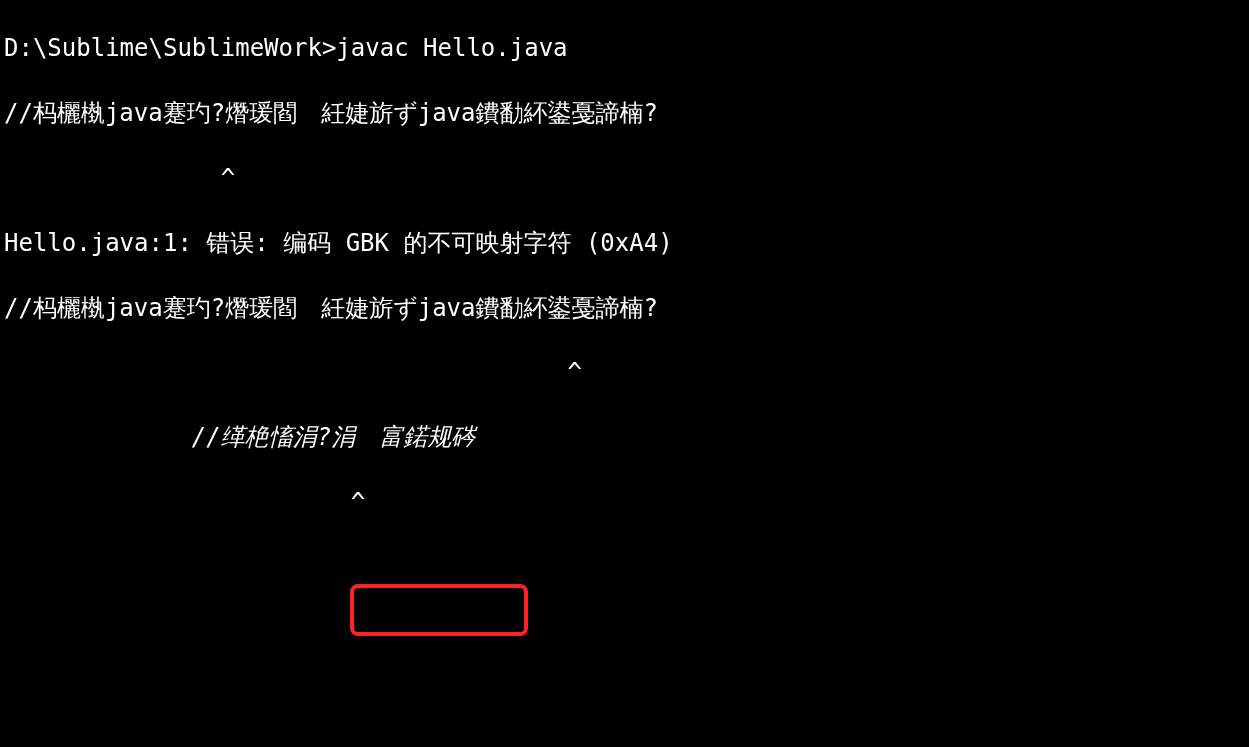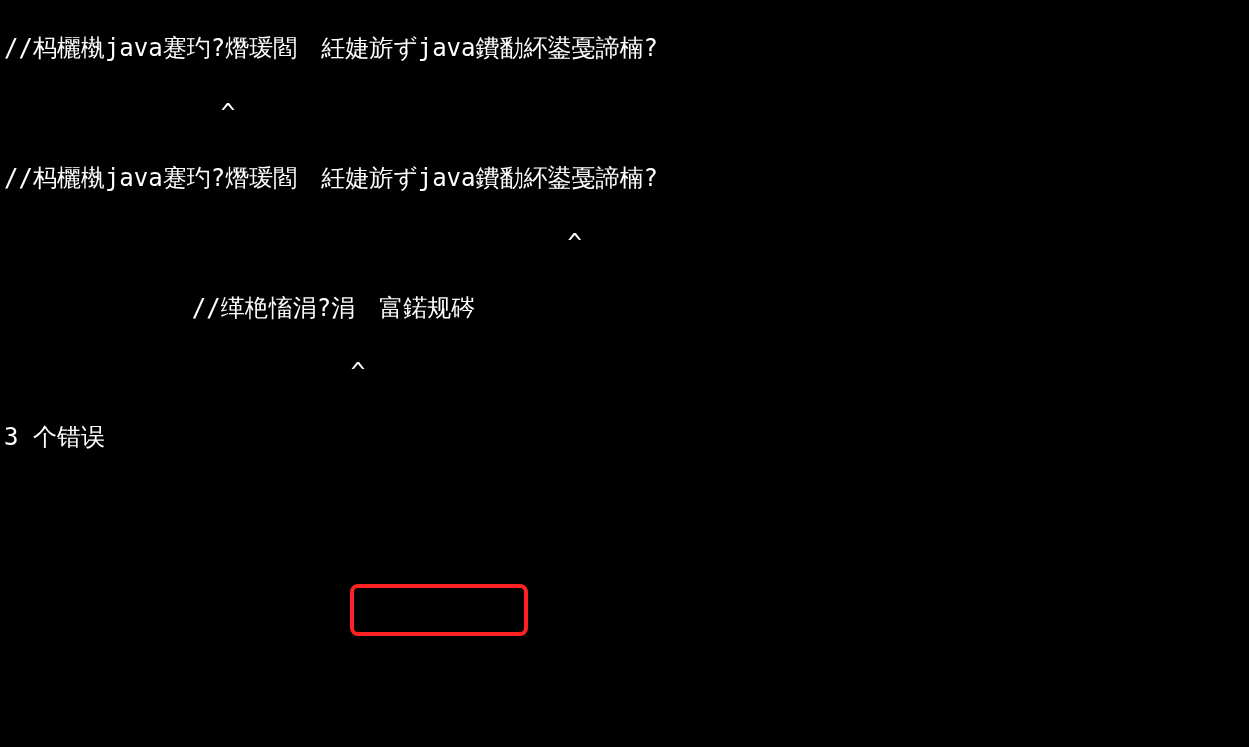--- a/index.html
+++ b/index.html
@@ -17,39 +17,41 @@
   .terminal {
     white-space: pre;
     padding: 0 4px 0 4px;
     position: relative;
   }
   .line {
     display: block;
   }
   .pad-garbled {
     padding-left: 13ch;
+    font-style: italic;
   }
   .highlight-box {
     position: absolute;
     border: 4px solid #ff2222;
     border-radius: 8px;
     pointer-events: none;
   }
 </style>
 </head>
 <body>
 
 <div class="terminal">
+<span class="line"><span>D:\Sublime\SublimeWork&gt;</span><span>javac Hello.java</span></span>
 <span class="line">//杩欐槸java蹇玓?熸瑗閻　紝婕旂ずjava鐨勫紑鍙戞諦楠?</span>
 <span class="line">               ^</span>
+<span class="line">Hello.java:1: 错误: 编码 GBK 的不可映射字符 (0xA4)</span>
 <span class="line">//杩欐槸java蹇玓?熸瑗閻　紝婕旂ずjava鐨勫紑鍙戞諦楠?</span>
 <span class="line">                                       ^</span>
 <span class="line pad-garbled">//缂栬慉涓?涓　富鍩规硶</span>
 <span class="line">                        ^</span>
-<span class="line">3 个错误</span>
 <span class="line"> </span>
 
 
 
 
 
 
 
 
 

